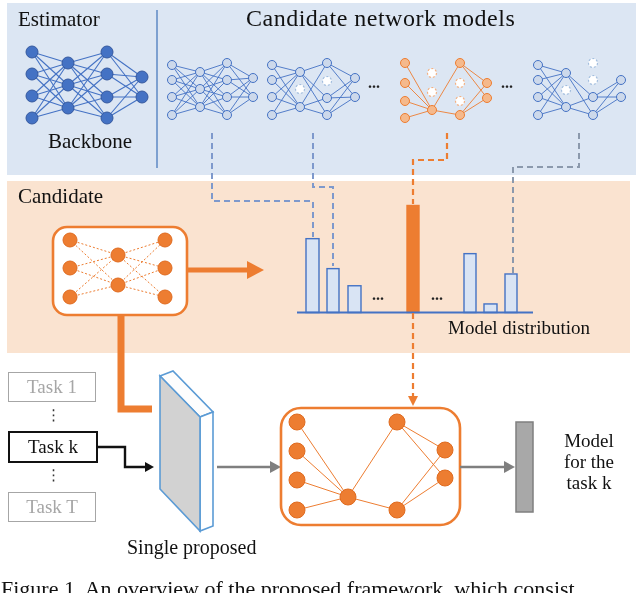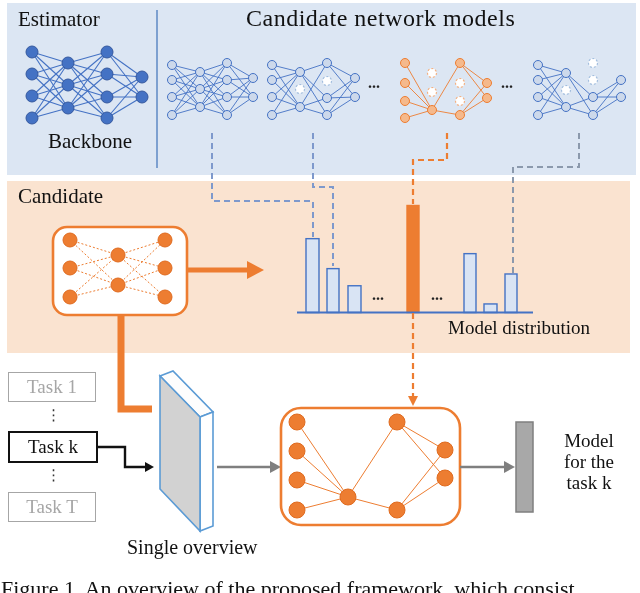--- a/index.html
+++ b/index.html
@@ -314,21 +314,21 @@
 <div class="dots-h" style="left:501px;top:74px;">...</div>
 <div class="dots-h" style="left:372px;top:286px;">...</div>
 <div class="dots-h" style="left:431px;top:286px;">...</div>
 
 <div class="taskbox gray" style="left:8px;top:372px;border:1.6px solid #a6a6a6;">Task 1</div>
 <div class="dots-v" style="left:46px;top:406px;">⋮</div>
 <div class="taskbox" style="left:8px;top:431px;border:2.6px solid #111111;color:#111;">Task k</div>
 <div class="dots-v" style="left:46px;top:466px;">⋮</div>
 <div class="taskbox gray" style="left:8px;top:492px;border:1.6px solid #a6a6a6;">Task T</div>
 
-<div class="lbl" style="left:127px;top:536px;font-size:20px;">Single overview</div>
+<div class="lbl" style="left:127px;top:536px;font-size:20px;">Single proposed</div>
 
 <div id="output-text">
   <div>Model</div>
   <div>for the</div>
   <div>task k</div>
 </div>
 
 <div id="caption">Figure 1.  An overview of the proposed framework, which consist</div>
 </div>
 

